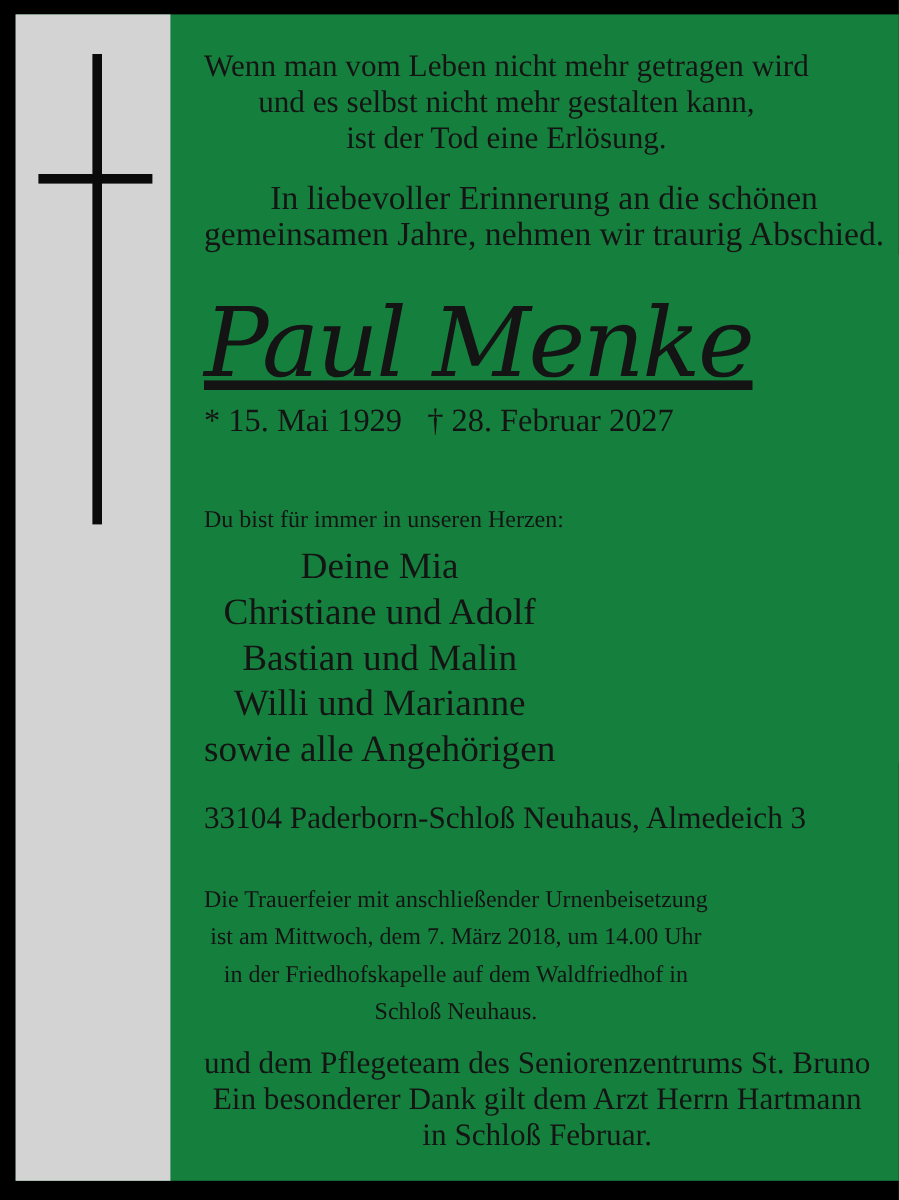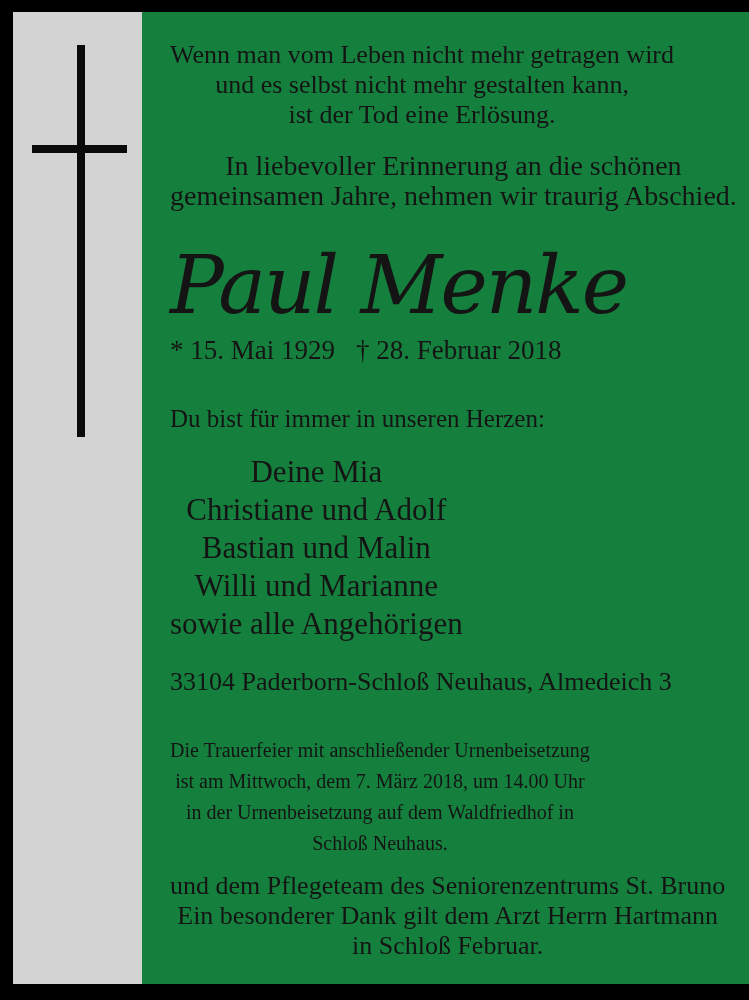--- a/index.html
+++ b/index.html
@@ -74,31 +74,32 @@
     font-size: 28px;
     line-height: 30px;
   }
   .deceased-name {
     top: 224px;
     font-size: 80px;
     line-height: 100px;
     font-style: italic;
     font-family: "DejaVu Serif", "Liberation Serif", serif;
     letter-spacing: -2px;
+    text-decoration: underline;
   }
   .dates-row {
     top: 322px;
     font-size: 27px;
     line-height: 32px;
     display: flex;
     gap: 21px;
   }
   .hearts {
-    top: 392px;
-    font-size: 25px;
+    top: 406px;
+    font-size: 20px;
     line-height: 30px;
   }
   .mourners {
     top: 441px;
     font-size: 31px;
     line-height: 38px;
   }
   .address {
     top: 655px;
     font-size: 26px;
@@ -135,39 +136,39 @@
 
   <div class="content-block intro">
     <div>In liebevoller Erinnerung an die schönen</div>
     <div>gemeinsamen Jahre, nehmen wir traurig Abschied.</div>
   </div>
 
   <div class="content-block deceased-name">Paul Menke</div>
 
   <div class="content-block dates-row">
     <span>* 15. Mai 1929</span>
-    <span>† 28. Februar 2018</span>
+    <span>† 28. Februar 2027</span>
   </div>
 
   <div class="content-block hearts">Du bist für immer in unseren Herzen:</div>
 
   <div class="content-block mourners">
     <div>Deine Mia</div>
     <div>Christiane und Adolf</div>
     <div>Bastian und Malin</div>
     <div>Willi und Marianne</div>
     <div>sowie alle Angehörigen</div>
   </div>
 
   <div class="content-block address">33104 Paderborn-Schloß Neuhaus, Almedeich 3</div>
 
   <div class="content-block funeral">
     <div>Die Trauerfeier mit anschließender Urnenbeisetzung</div>
     <div>ist am Mittwoch, dem 7. März 2018, um 14.00 Uhr</div>
-    <div>in der Urnenbeisetzung auf dem Waldfriedhof in</div>
+    <div>in der Friedhofskapelle auf dem Waldfriedhof in</div>
     <div>Schloß Neuhaus.</div>
   </div>
 
   <div class="content-block thanks">
     <div>und dem Pflegeteam des Seniorenzentrums St. Bruno</div>
     <div>Ein besonderer Dank gilt dem Arzt Herrn Hartmann</div>
     <div>in Schloß Februar.</div>
   </div>
 
 </div>

